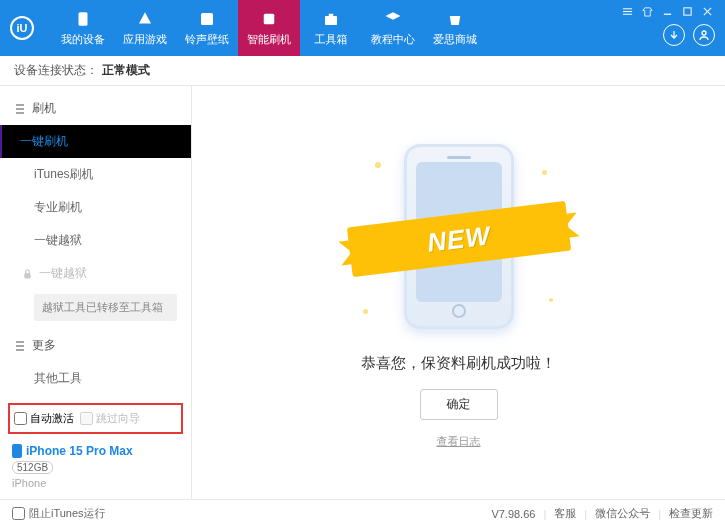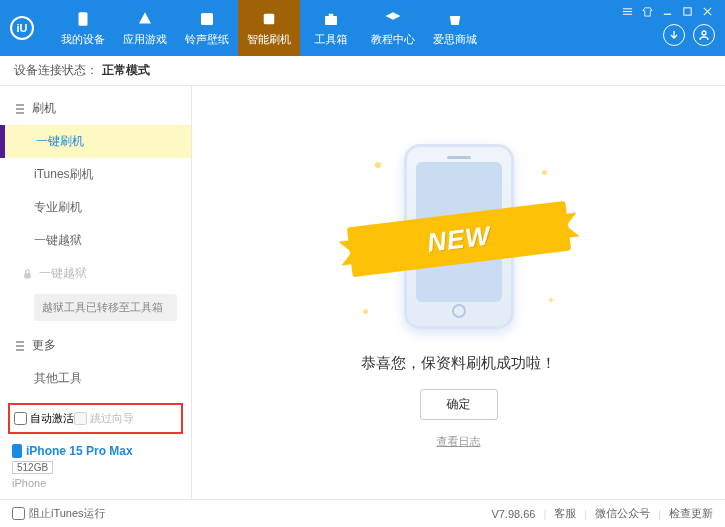--- a/index.html
+++ b/index.html
@@ -5,51 +5,51 @@
 * { margin: 0; padding: 0; box-sizing: border-box; }
 body { font-family: "Microsoft YaHei", Arial, sans-serif; font-size: 12px; background: #fff; width: 725px; height: 527px; overflow: hidden; display: flex; flex-direction: column; }
 .header { background: #1e88e5; height: 56px; display: flex; align-items: center; padding: 0 10px; color: #fff; position: relative; }
 .logo { display: flex; align-items: center; gap: 6px; padding-right: 18px; }
 .logo-badge { width: 24px; height: 24px; border: 2px solid #fff; border-radius: 50%; display: flex; align-items: center; justify-content: center; font-weight: bold; font-size: 11px; }
 .logo-text { display: flex; flex-direction: column; line-height: 1.1; }
 .logo-title { font-size: 15px; font-weight: bold; }
 .logo-url { font-size: 10px; opacity: 0.85; }
 .nav { display: flex; height: 100%; }
 .nav-item { width: 62px; display: flex; flex-direction: column; align-items: center; justify-content: center; gap: 3px; cursor: pointer; font-size: 11px; }
-.nav-item.active { background: #a16207; }
+.nav-item.active { background: #be185d; }
 .nav-icon { width: 20px; height: 20px; display: flex; align-items: center; justify-content: center; }
 .nav-icon svg { fill: #fff; }
 .header-right { position: absolute; right: 10px; top: 0; height: 100%; display: flex; flex-direction: column; justify-content: space-between; align-items: flex-end; }
 .win-controls { display: flex; gap: 4px; padding-top: 4px; align-items: center; }
 .win-btn { width: 16px; height: 14px; display: flex; align-items: center; justify-content: center; cursor: pointer; opacity: 0.9; }
 .win-btn svg { stroke: #fff; fill: none; }
 .header-circles { display: flex; gap: 8px; padding-bottom: 10px; }
 .circle-btn { width: 22px; height: 22px; border: 1.5px solid #fff; border-radius: 50%; display: flex; align-items: center; justify-content: center; cursor: pointer; }
 .circle-btn svg { stroke: #fff; fill: none; }
 .status-bar { height: 30px; display: flex; align-items: center; padding: 0 14px; border-bottom: 1px solid #e8e8e8; color: #555; }
 .status-bar strong { color: #333; font-weight: bold; margin-left: 4px; }
 .body { flex: 1; display: flex; overflow: hidden; }
 .sidebar { width: 192px; border-right: 1px solid #e8e8e8; display: flex; flex-direction: column; overflow: hidden; }
 .sb-list { flex: 1; overflow-y: auto; padding-top: 6px; }
 .sb-group { padding: 8px 14px; display: flex; align-items: center; gap: 6px; color: #555; font-size: 12px; }
 .sb-group svg { stroke: #888; fill: none; }
 .sb-item { padding: 8px 14px 8px 34px; color: #666; cursor: pointer; font-size: 12px; }
-.sb-item.active { background: #fef9c3; color: #1e88e5; border-left: 5px solid #4c1d95; padding-left: 31px; }
+.sb-item.active { background: #000000; color: #1e88e5; border-left: 2px solid #4c1d95; padding-left: 18px; }
 .sb-jail { padding: 8px 22px; display: flex; align-items: center; gap: 6px; color: #bbb; }
 .sb-jail svg { stroke: #ccc; fill: #ccc; }
 .sb-jail-sub { margin: 4px 14px 8px 34px; background: #f0f0f0; padding: 6px 8px; font-size: 11px; color: #888; line-height: 1.4; border-radius: 2px; }
 .sb-bottom { padding: 8px; }
-.sb-checks { display: flex; padding: 6px 14px; border: 2px solid #e53935; margin-bottom: 8px; padding-left: 4px; padding-right: 4px; }
+.sb-checks { display: flex; gap: 6px; padding: 6px 14px; border: 2px solid #e53935; margin-bottom: 8px; padding-left: 4px; padding-right: 4px; }
 .sb-check { display: flex; align-items: center; gap: 3px; font-size: 11px; }
 .sb-check input { margin: 0; }
 .sb-check.disabled { color: #bbb; }
 .device-info { padding: 2px 4px; }
 .device-name { color: #1e88e5; font-size: 12px; font-weight: bold; display: flex; align-items: center; gap: 4px; }
 .device-name svg { fill: #1e88e5; }
-.device-storage { display: inline-block; border: 1px solid #ccc; font-size: 10px; padding: 0 4px; margin-top: 3px; color: #666; border-radius: 0; }
+.device-storage { display: inline-block; border: 1px solid #ccc; font-size: 10px; padding: 0 4px; margin-top: 3px; color: #666; border-radius: 6px; }
 .device-type { color: #aaa; font-size: 11px; margin-top: 3px; }
 .main { flex: 1; display: flex; flex-direction: column; align-items: center; justify-content: center; padding: 20px; }
 .illus { position: relative; width: 220px; height: 200px; display: flex; align-items: center; justify-content: center; }
 .phone { width: 110px; height: 185px; background: linear-gradient(#f0f4fa,#e3ecf7); border: 3px solid #d9e4f4; border-radius: 16px; position: relative; display: flex; align-items: center; justify-content: center; box-shadow: 0 4px 12px rgba(100,150,220,0.25); }
 .phone-screen { width: 86px; height: 140px; background: #c9dcf2; border-radius: 6px; margin-top: -8px; }
 .phone-home { width: 14px; height: 14px; border: 2px solid #b6c8e0; border-radius: 50%; position: absolute; bottom: 8px; }
 .phone-speaker { width: 24px; height: 3px; background: #b6c8e0; border-radius: 2px; position: absolute; top: 9px; }
 .ribbon { position: absolute; top: 78px; left: 0; right: 0; height: 50px; background: #ffc107; transform: rotate(-7deg); display: flex; align-items: center; justify-content: center; border-radius: 3px; }
 .ribbon::before, .ribbon::after { content: ""; position: absolute; width: 0; height: 0; border: 12px solid #ffc107; }
 .ribbon::before { left: -10px; border-left-color: transparent; }

